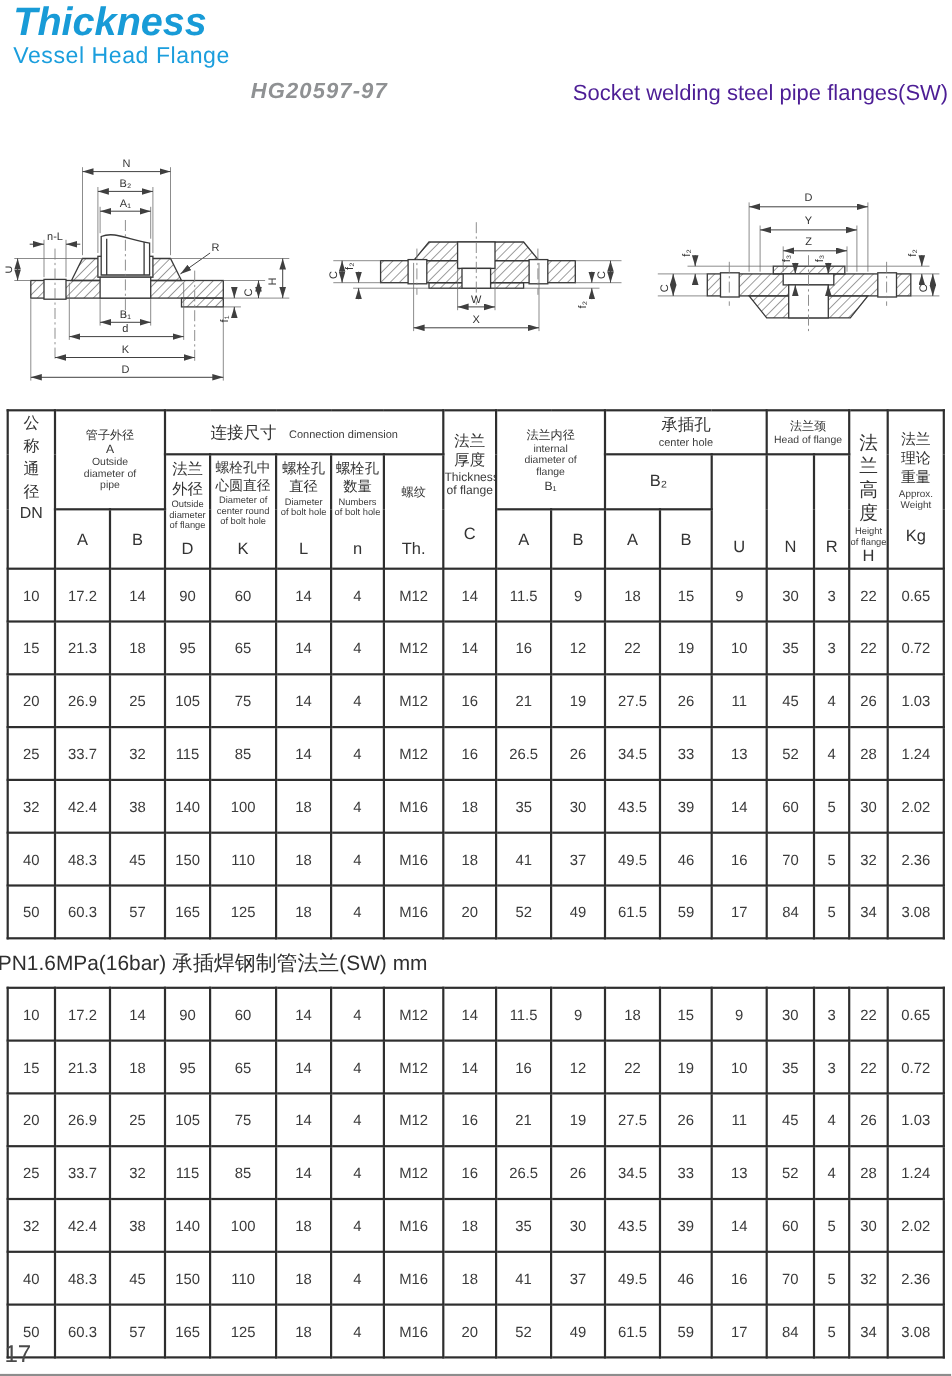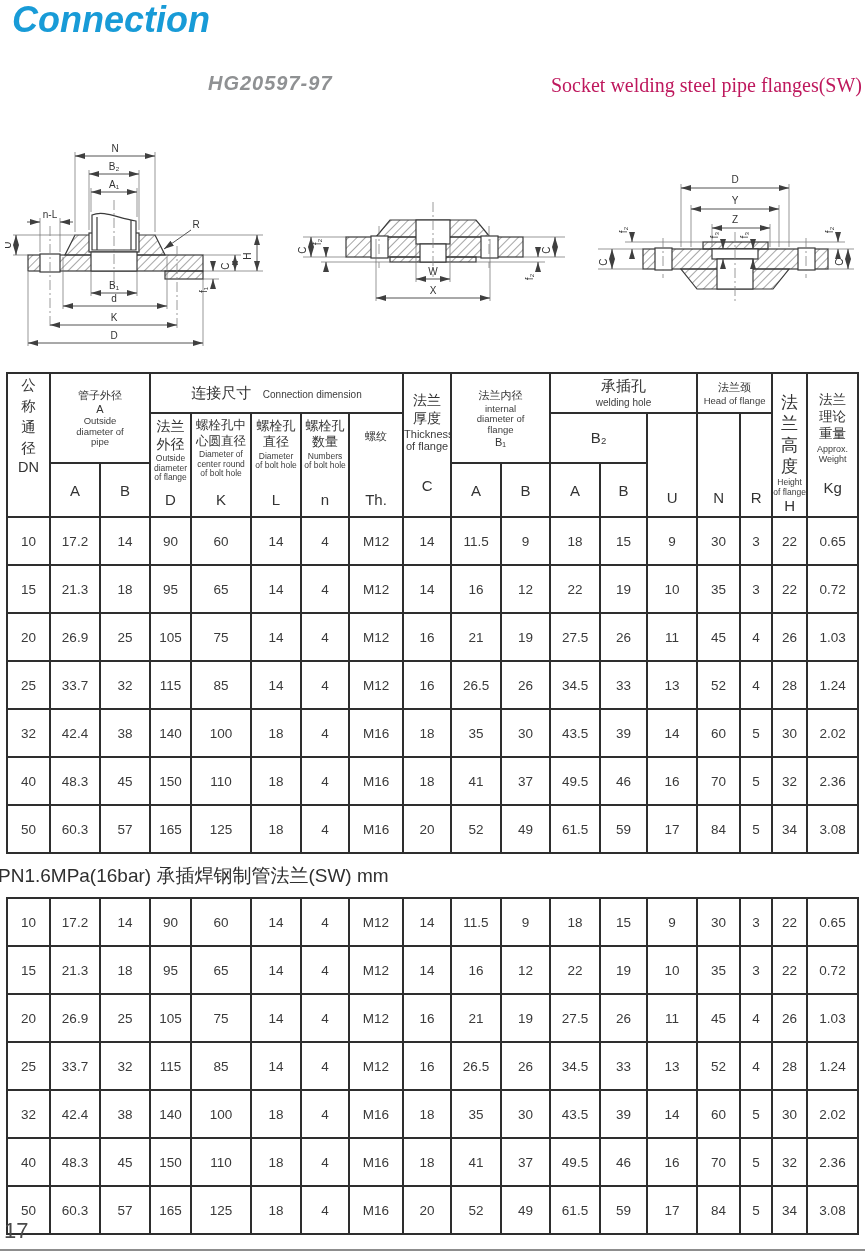--- a/index.html
+++ b/index.html
@@ -5,22 +5,22 @@
   html,body{margin:0;padding:0;background:#fff;}
   .page{position:relative;width:865px;height:1251px;background:#fff;overflow:hidden;
         font-family:"Liberation Sans",sans-serif;color:#3a3a3a;}
 
   
   .hd{position:relative;height:132px;}
   .logo{position:absolute;left:12px;top:2px;line-height:1;}
   .brand{font-size:36px;font-weight:bold;font-style:italic;color:#189bd7;letter-spacing:0px;}
   .brand-sub{font-size:21px;color:#1b9edd;margin-top:2px;letter-spacing:0.5px;}
   .title{position:absolute;left:212px;top:26px;font-size:29px;color:#2e2e2e;white-space:nowrap;}
-  .standard{position:absolute;left:208px;top:72px;font-size:20px;font-weight:bold;font-style:italic;color:#8f9193;letter-spacing:1px;}
-  .subtitle{position:absolute;right:3px;top:74px;font-size:20px;color:#be185d;font-family:Liberation Serif, serif;}
+  .standard{position:absolute;left:228px;top:72px;font-size:20px;font-weight:bold;font-style:italic;color:#8f9193;letter-spacing:1px;}
+  .subtitle{position:absolute;right:3px;top:74px;font-size:20px;color:#4c1d95;}
 
   
   .band{position:relative;height:240px;}
   .fig{position:absolute;}
   .fig1{left:5px;top:6px;} .fig2{left:293px;top:50px;} .fig3{left:590px;top:32px;}
   .dlabel{font-family:"Liberation Sans",sans-serif;font-size:10px;fill:#333;text-anchor:middle;}
   .shape{stroke:#3a3a3a;stroke-width:1.2;}
   .dim{stroke:#3f3f3f;stroke-width:0.9;fill:none;}
   .ext{stroke:#6a6a6a;stroke-width:0.7;fill:none;}
   .cl{stroke:#808080;stroke-width:0.8;fill:none;stroke-dasharray:10 3 2 3;}
@@ -49,21 +49,22 @@
   .pagenum{position:absolute;left:4px;bottom:7px;font-size:22px;color:#4a4a4a;}
   .bottomrule{position:absolute;left:0;right:0;bottom:0;height:2px;background:#8d8d8d;}
 </style>
 </head>
 <body>
 
 <div class="page">
 
   <div class="hd">
     <div class="logo">
-      <div class="brand">Connection</div>
+      <div class="brand">Thickness</div>
+      <div class="brand-sub">Vessel Head Flange</div>
     </div>
     <div class="standard">HG20597-97</div>
     <div class="subtitle">Socket welding steel pipe flanges(SW)</div>
   </div>
 
   <div class="band">
 
     <svg class="fig fig1" width="285" height="228" viewBox="0 0 285 228">
       <defs>
         <pattern id="h1" patternUnits="userSpaceOnUse" width="6" height="6" patternTransform="rotate(45)">
@@ -305,21 +306,21 @@
             <div class="code bot" style="margin-bottom:13px">C</div>
           </div>
         </th>
         <th colspan="2" rowspan="2">
           <div class="zh">法兰内径</div>
           <div class="en" style="max-width:62px">internal diameter of flange</div>
           <div class="zh" style="margin-top:1px">B₁</div>
         </th>
         <th colspan="3">
           <div class="zh" style="font-size:15px">承插孔</div>
-          <div class="en" style="font-size:10px">welding hole</div>
+          <div class="en" style="font-size:10px">center hole</div>
         </th>
         <th colspan="2">
           <div class="zh">法兰颈</div>
           <div class="en">Head of flange</div>
         </th>
         <th rowspan="3">
           <div class="fill h144s">
             <span class="zhwrap w24s">法兰高度</span>
             <div class="en" style="max-width:34px;font-size:8.5px">Height of flange</div>
             <div class="code bot" style="margin-bottom:15px">H</div>
@@ -356,21 +357,21 @@
           </div>
         </th>
         <th rowspan="2">
           <div class="fill h100">
             <span class="zhwrap w36">螺栓孔数量</span>
             <div class="en" style="max-width:42px;font-size:8.5px">Numbers of bolt hole</div>
             <div class="code bot" style="margin-bottom:7px">n</div>
           </div>
         </th>
         <th rowspan="2">
-          <div class="fill h100" style="padding-top:14px">
+          <div class="fill h100" style="padding-top:25px">
             <span class="zh">螺纹</span>
             <div class="code bot" style="margin-bottom:7px">Th.</div>
           </div>
         </th>
         <th colspan="2">
           <span class="code">B₂</span>
         </th>
         <th rowspan="2">
           <div class="fill h100">
               <div class="code bot" style="margin-bottom:9px">U</div>

